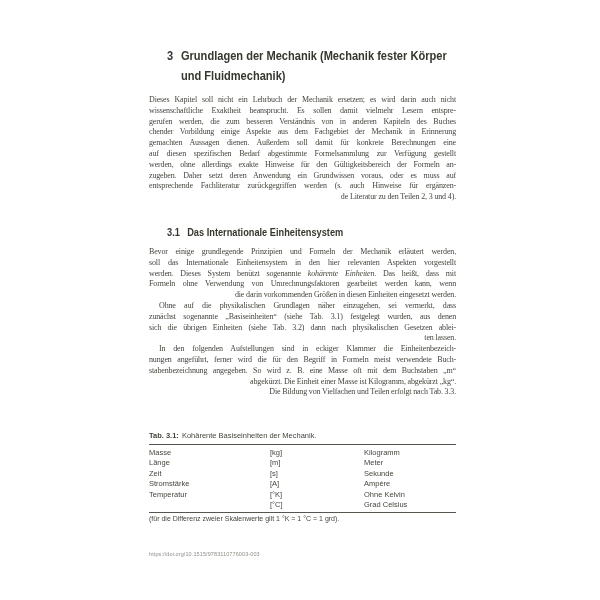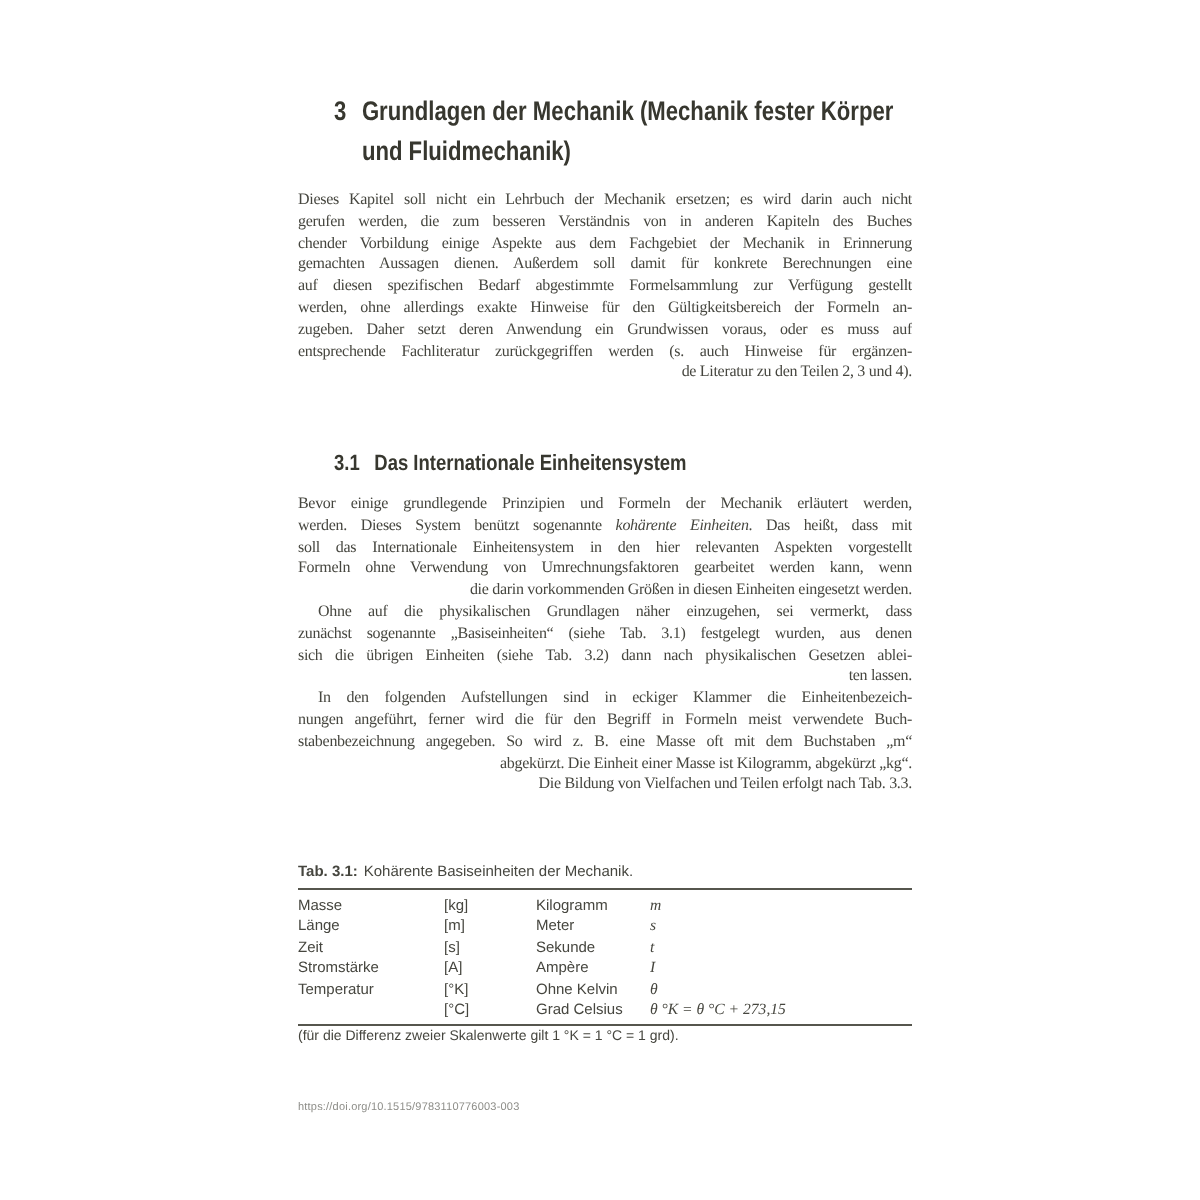--- a/index.html
+++ b/index.html
@@ -66,21 +66,21 @@
   .tab-caption .cap-label{font-weight:bold;text-align:right;}
   .tab-caption .cap-text{margin-left:3px;}
   .units-table{
     position:absolute;left:0;top:444px;width:307px;
     border-top:1px solid var(--rule);
     border-bottom:1px solid var(--rule);
     padding:3px 0 2px 0;
     font-family:"Liberation Sans", sans-serif;
     font-size:7.5px;color:var(--text);
   }
-  .trow{display:grid;grid-template-columns:73px 46px 57px 1fr;height:10.4px;line-height:10.4px;}
+  .trow{display:grid;grid-template-columns:73px 46px 57px 1fr;height:10.4px;line-height:10.4px;gap:48px;}
   .tcell{overflow:hidden;white-space:nowrap;}
   .tcell.sym{font-family:"Liberation Serif", serif;font-style:italic;font-size:7.8px;}
   .tab-footnote{
     position:absolute;left:0;top:514px;
     font-family:"Liberation Sans", sans-serif;
     font-size:7px;line-height:9px;color:var(--text);
   }
 
   
   .doi{
@@ -99,39 +99,40 @@
     <div class="chapter-heading">
       <span class="hnum">3</span>
       <span class="htext">
         <span style="display:block">Grundlagen der Mechanik (Mechanik fester Körper</span>
         <span style="display:block">und Fluidmechanik)</span>
       </span>
     </div>
 
     <div class="para-block" id="para-intro">
         <div class="bl jl"><span>Dieses Kapitel soll nicht ein Lehrbuch der Mechanik ersetzen; es wird darin auch nicht</span></div>
+        <div class="bl jl"><span>wissenschaftliche Exaktheit beansprucht. Es sollen damit vielmehr Lesern entspre-</span></div>
         <div class="bl jl"><span>gerufen werden, die zum besseren Verständnis von in anderen Kapiteln des Buches</span></div>
         <div class="bl jl"><span>chender Vorbildung einige Aspekte aus dem Fachgebiet der Mechanik in Erinnerung</span></div>
         <div class="bl jl"><span>gemachten Aussagen dienen. Außerdem soll damit für konkrete Berechnungen eine</span></div>
         <div class="bl jl"><span>auf diesen spezifischen Bedarf abgestimmte Formelsammlung zur Verfügung gestellt</span></div>
         <div class="bl jl"><span>werden, ohne allerdings exakte Hinweise für den Gültigkeitsbereich der Formeln an-</span></div>
         <div class="bl jl"><span>zugeben. Daher setzt deren Anwendung ein Grundwissen voraus, oder es muss auf</span></div>
         <div class="bl jl"><span>entsprechende Fachliteratur zurückgegriffen werden (s. auch Hinweise für ergänzen-</span></div>
         <div class="bl"><span>de Literatur zu den Teilen 2, 3 und 4).</span></div>
       </div>
 
     <div class="section-heading">
       <span class="hnum">3.1</span>
       <span>Das Internationale Einheitensystem</span>
     </div>
 
     <div class="para-block" id="para-group">
         <div class="bl jl"><span>Bevor einige grundlegende Prinzipien und Formeln der Mechanik erläutert werden,</span></div>
+        <div class="bl jl"><span>soll das Internationale Einheitensystem in den hier relevanten Aspekten vorgestellt</span></div>
         <div class="bl jl"><span>werden. Dieses System benützt sogenannte </span><span style="font-style: italic;">kohärente Einheiten</span><span>. Das heißt, dass mit</span></div>
-        <div class="bl jl"><span>soll das Internationale Einheitensystem in den hier relevanten Aspekten vorgestellt</span></div>
         <div class="bl jl"><span>Formeln ohne Verwendung von Umrechnungsfaktoren gearbeitet werden kann, wenn</span></div>
         <div class="bl"><span>die darin vorkommenden Größen in diesen Einheiten eingesetzt werden.</span></div>
         <div class="bl jl ind"><span>Ohne auf die physikalischen Grundlagen näher einzugehen, sei vermerkt, dass</span></div>
         <div class="bl jl"><span>zunächst sogenannte „Basiseinheiten“ (siehe Tab. 3.1) festgelegt wurden, aus denen</span></div>
         <div class="bl jl"><span>sich die übrigen Einheiten (siehe Tab. 3.2) dann nach physikalischen Gesetzen ablei-</span></div>
         <div class="bl"><span>ten lassen.</span></div>
         <div class="bl jl ind"><span>In den folgenden Aufstellungen sind in eckiger Klammer die Einheitenbezeich-</span></div>
         <div class="bl jl"><span>nungen angeführt, ferner wird die für den Begriff in Formeln meist verwendete Buch-</span></div>
         <div class="bl jl"><span>stabenbezeichnung angegeben. So wird z. B. eine Masse oft mit dem Buchstaben „m“</span></div>
         <div class="bl"><span>abgekürzt. Die Einheit einer Masse ist Kilogramm, abgekürzt „kg“.</span></div>

